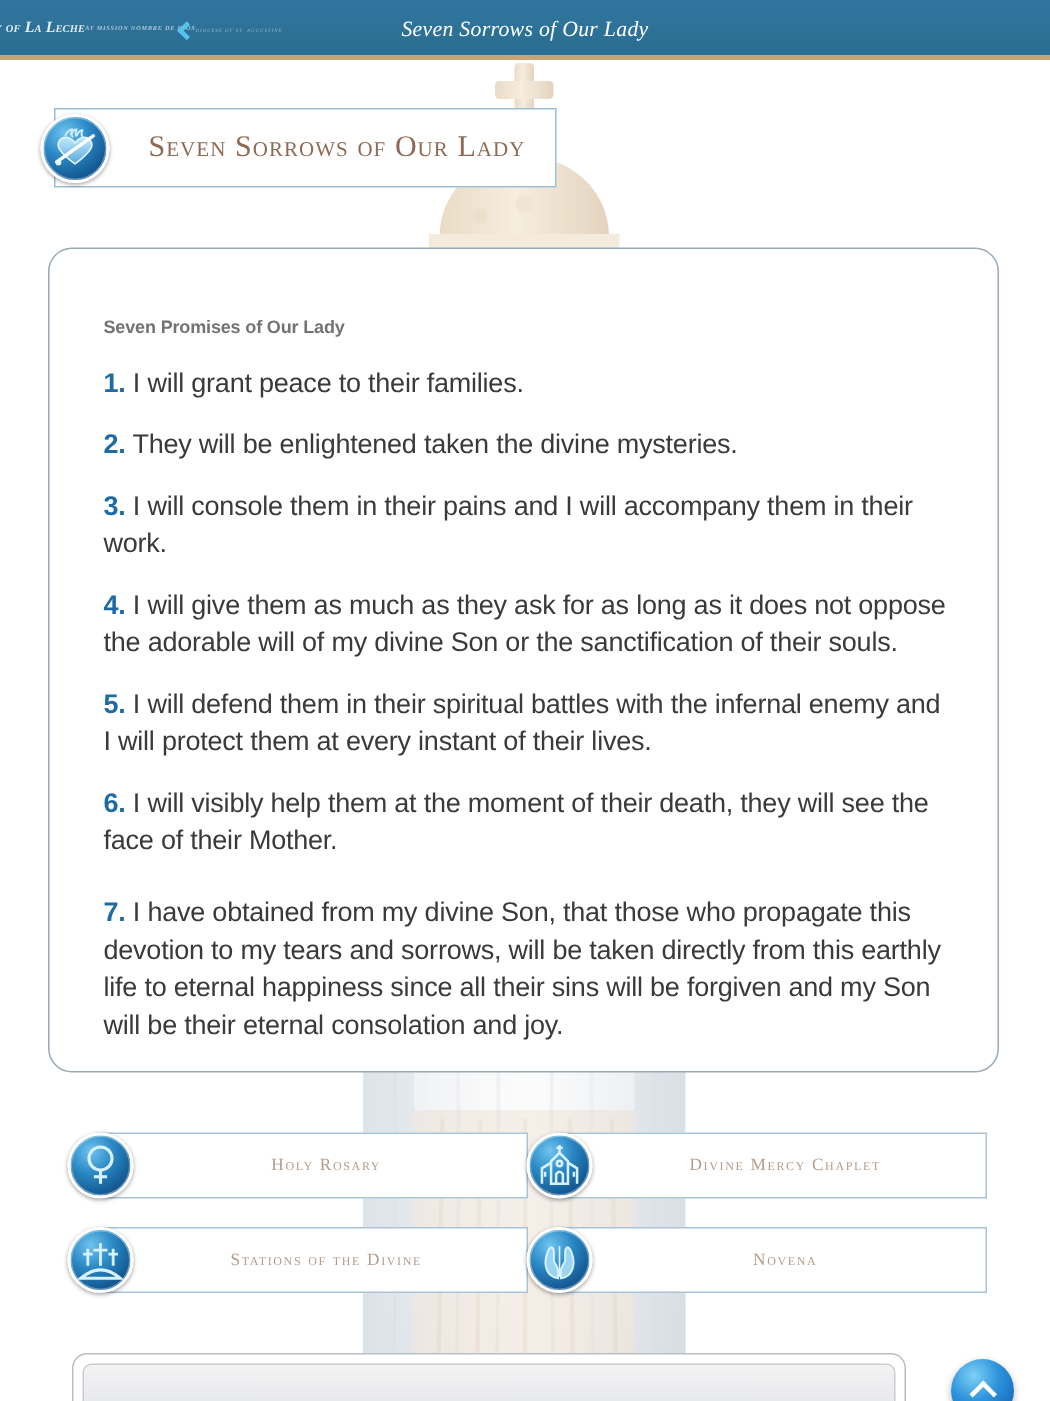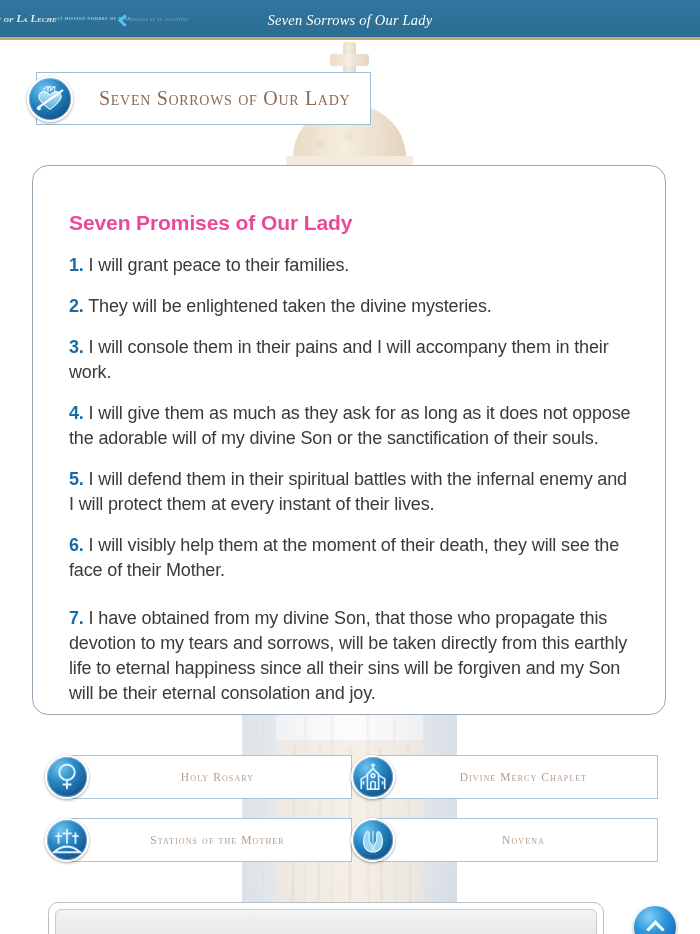--- a/index.html
+++ b/index.html
@@ -147,23 +147,23 @@
     position: absolute;
     left: 32px; top: 165px;
     width: 634px; height: 550px;
     background: #ffffff;
     border: 1.5px solid #9aa9b5;
     border-radius: 16px;
     z-index: 20;
     padding: 45px 29px 0 36px;
   }
   #promises-heading {
-    font-size: 21px;
+    font-size: 12px;
     font-weight: bold;
-    color: #ec4899;
+    color: #737373;
     margin-bottom: 18px;
     letter-spacing: -.1px;
   }
   .promise {
     font-size: 18px;
     line-height: 1.39;
     color: #3a3a3a;
     margin-bottom: 16px;
     letter-spacing: -.15px;
   }
@@ -440,21 +440,21 @@
             <line x1="16" y1="4" x2="16" y2="20"></line>
             <line x1="11" y1="9" x2="21" y2="9"></line>
             <line x1="7" y1="8" x2="7" y2="20"></line>
             <line x1="3.6" y1="11.8" x2="10.4" y2="11.8"></line>
             <line x1="25" y1="8" x2="25" y2="20"></line>
             <line x1="21.6" y1="11.8" x2="28.4" y2="11.8"></line>
           </g>
           <path d="M2 29 q14 -12 28 0 z" fill="none" stroke="#d8f1ff" stroke-width="2.2"></path>
         </svg>
       </div>
-      <span class="devotion-label">Stations of the Mother</span>
+      <span class="devotion-label">Stations of the Divine</span>
     </div>
     <div class="devotion-btn">
       <div class="round-badge">
         <svg width="30" height="30" viewBox="0 0 32 32" class="icon-svg">
           <g fill="#9ad4f2" stroke="#d8f1ff" stroke-width="1.4">
             <path d="M15 29 q-6 -1 -8 -6 q-2 -5 0 -11 q1 -4 3 -5 q2 0 2 4 l0 6 q2 3 3 6 z"></path>
             <path d="M17 29 q6 -1 8 -6 q2 -5 0 -11 q-1 -4 -3 -5 q-2 0 -2 4 l0 6 q-2 3 -3 6 z"></path>
           </g>
           <line x1="16" y1="6" x2="16" y2="28" stroke="#d8f1ff" stroke-width="1.2"></line>
         </svg>

